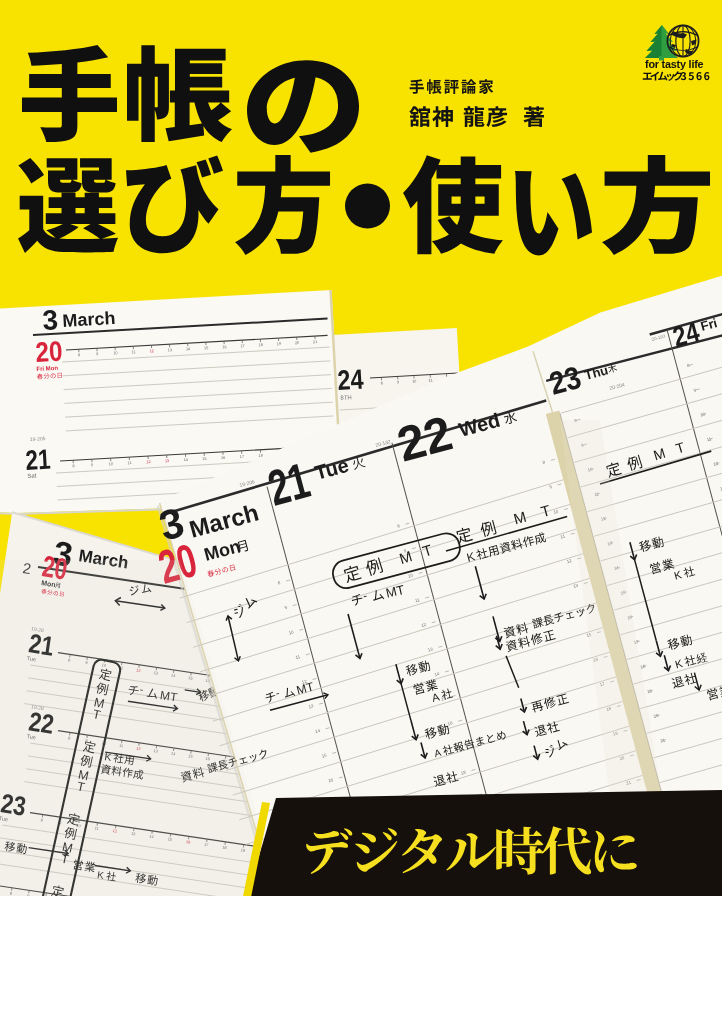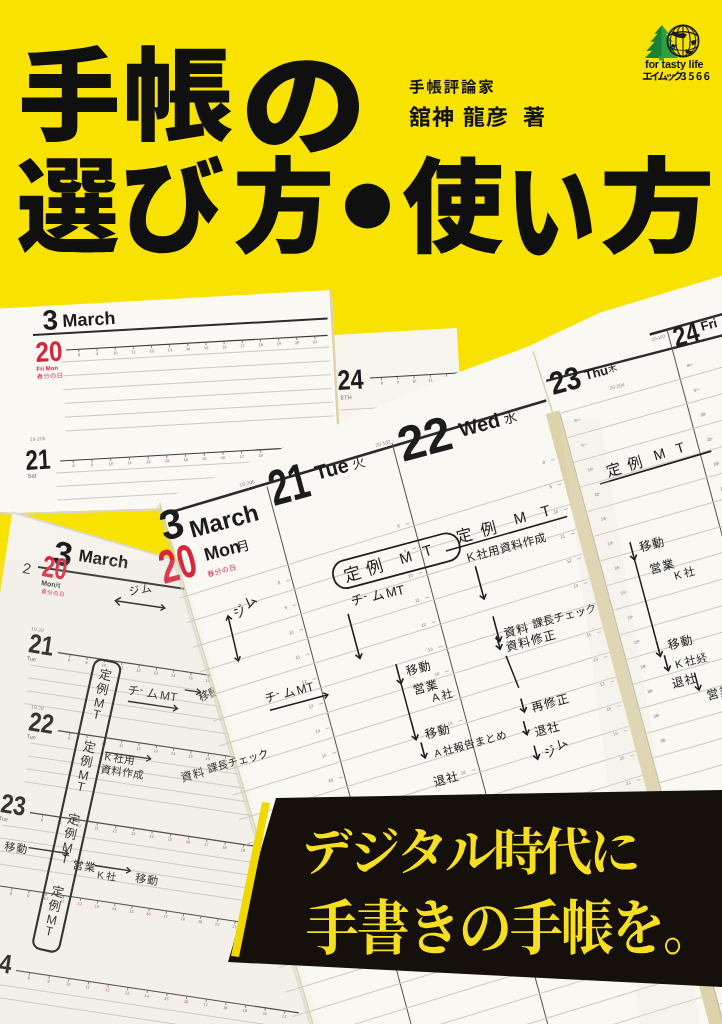--- a/index.html
+++ b/index.html
@@ -1,14 +1,14 @@
 <!DOCTYPE html>
 <html><head><meta charset="utf-8"><style>
 html,body{margin:0;padding:0;background:#fff;}
-#cover{position:relative;width:722px;height:1024px;overflow:hidden;font-family:"Liberation Sans",sans-serif;}
+#cover{position:relative;width:722px;height:896px;overflow:hidden;font-family:"Liberation Sans",sans-serif;}
 </style></head><body>
 <div id="cover">
 <svg width="722" height="1024" viewBox="0 0 722 1024">
 <rect x="0" y="0" width="722" height="1024" fill="#f8e200"></rect>
       <g>
         <path transform="translate(18.2 132.3) scale(0.10237 -0.10168)" fill="#101010" d="M37 342V200H426V73C426 53 417 46 394 46C370 46 284 46 215 49C237 11 265 -54 274 -95C374 -96 451 -92 505 -70C559 -48 578 -11 578 70V200H965V342H578V435H904V574H578V686C685 699 787 716 879 738L774 859C603 817 336 791 93 782C107 750 125 691 129 654C224 657 325 662 426 671V574H107V435H426V342Z"></path>
         <path transform="translate(122.6 132.3) scale(0.11053 -0.10168)" fill="#101010" d="M40 674V114H144V547H170V-95H291V221C302 190 310 153 311 127C345 127 368 131 392 152C415 173 419 211 419 253V674H291V855H170V674ZM291 547H318V257C318 249 316 247 311 247H291ZM474 822V412H428V294H472V51L388 40L417 -87C510 -71 627 -51 738 -31L731 63C770 -5 823 -59 897 -96C917 -57 959 2 990 30C938 50 897 80 864 118C903 145 945 177 982 208L889 294H964V412H608V441H901V546H608V574H901V679H608V706H932V822ZM650 294C667 216 688 146 718 86L606 69V294ZM773 294H887C865 270 834 241 802 216C791 240 782 266 773 294Z"></path>
         <path transform="translate(240.7 146.3) scale(0.12613 -0.11388)" fill="#101010" d="M429 602C417 524 400 445 378 377C342 261 312 200 272 200C237 200 207 245 207 332C207 427 281 562 429 602ZM594 606C709 579 772 487 772 358C772 226 687 137 560 106C531 99 504 93 462 88L554 -56C814 -12 938 142 938 353C938 580 777 756 522 756C255 756 50 554 50 316C50 145 144 11 268 11C386 11 476 145 535 345C563 438 581 525 594 606Z"></path>
       </g>
       <g>

